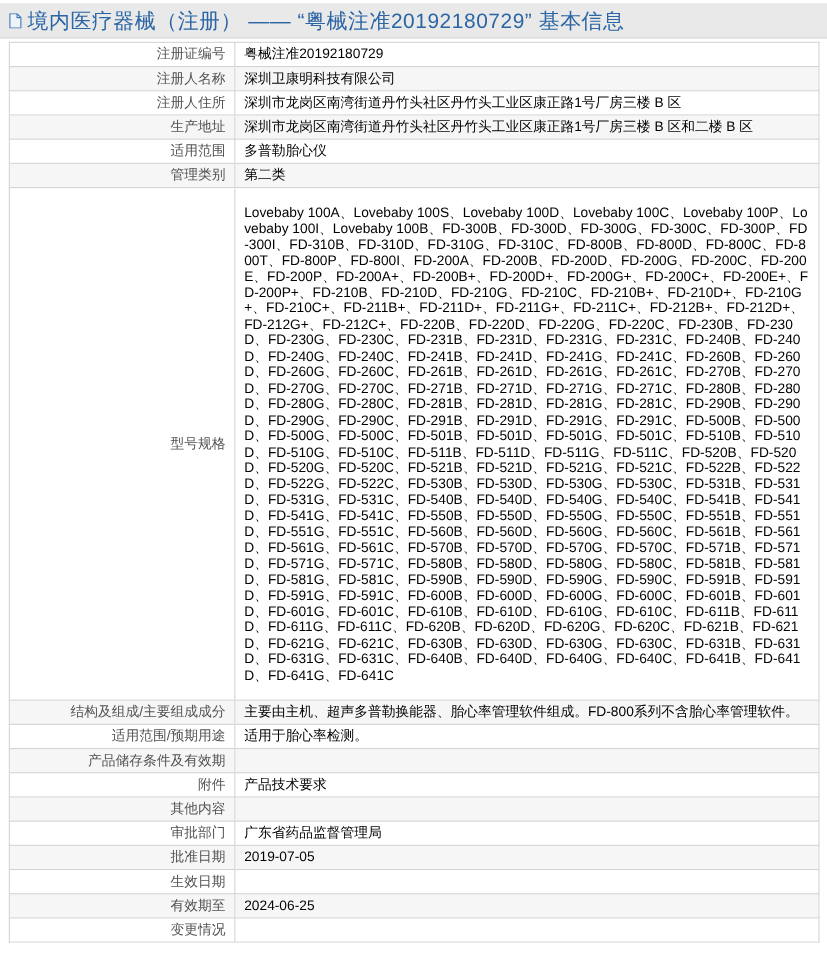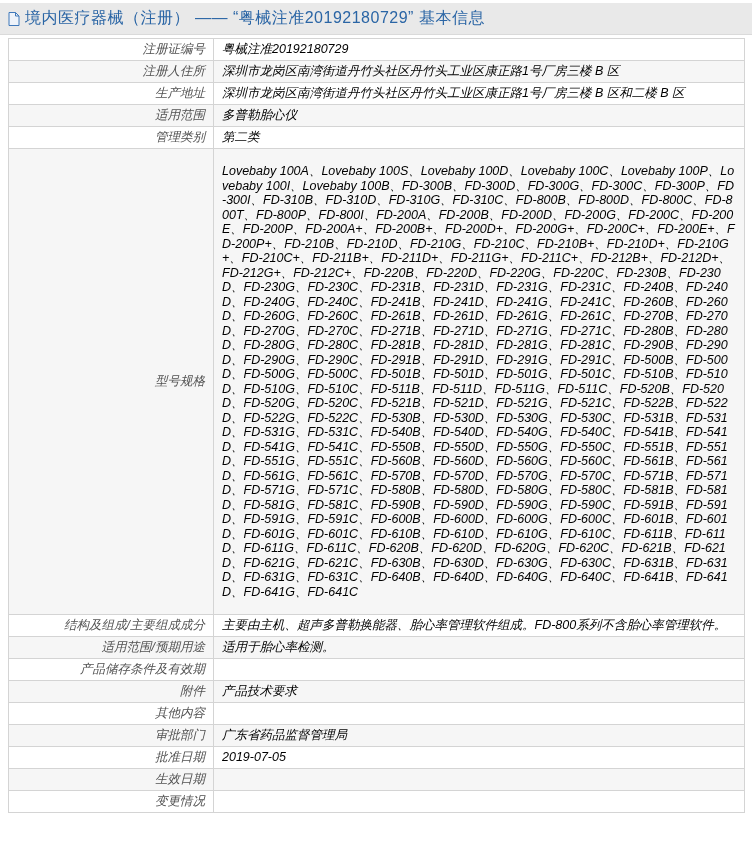--- a/index.html
+++ b/index.html
@@ -15,37 +15,36 @@
     height:31px;
     background:#e9e9e9;
     border-bottom:1px solid #dadada;
     display:flex;
     align-items:center;
     padding:0 8px;
   }
   .doc-icon { display:inline-flex; margin-right:5px; }
   .header-title {
     color:#2a65a5;
-    font-size:16px;
+    font-size:19px;
     letter-spacing:0.5px;
   }
   table.info-table {
     border-collapse:collapse;
     table-layout:fixed;
     width:737px;
     margin:3px 7px 0 8px;
     font-size:12.5px;
   }
   .info-table td {
     border:1px solid #d4d4d4;
     padding:2px 8px;
     line-height:17px;
     vertical-align:middle;
     overflow:hidden;
-    font-style:italic;
   }
   .info-table tr { height:22px; }
   .info-table tr:nth-child(even) td { background:#f6f6f6; }
   td.label-cell {
     width:188px;
     text-align:right;
     color:#525252;
   }
   td.value-cell { color:#000000; }
   td.model-cell {
@@ -68,20 +67,24 @@
       </svg>
     </span>
     <span class="header-title">境内医疗器械（注册） —— “粤械注准20192180729” 基本信息</span>
   </div>
 
   <table class="info-table">
     <tbody>
       <tr>
         <td class="label-cell"><span>注册证编号</span></td>
         <td class="value-cell"><span>粤械注准20192180729</span></td>
+      </tr>
+      <tr>
+        <td class="label-cell"><span>注册人名称</span></td>
+        <td class="value-cell"><span>深圳卫康明科技有限公司</span></td>
       </tr>
       <tr>
         <td class="label-cell"><span>注册人住所</span></td>
         <td class="value-cell"><span>深圳市龙岗区南湾街道丹竹头社区丹竹头工业区康正路1号厂房三楼 B 区</span></td>
       </tr>
       <tr>
         <td class="label-cell"><span>生产地址</span></td>
         <td class="value-cell"><span>深圳市龙岗区南湾街道丹竹头社区丹竹头工业区康正路1号厂房三楼 B 区和二楼 B 区</span></td>
       </tr>
       <tr>
@@ -122,20 +125,24 @@
       </tr>
       <tr>
         <td class="label-cell"><span>批准日期</span></td>
         <td class="value-cell"><span>2019-07-05</span></td>
       </tr>
       <tr>
         <td class="label-cell"><span>生效日期</span></td>
         <td class="value-cell"><span></span></td>
       </tr>
       <tr>
+        <td class="label-cell"><span>有效期至</span></td>
+        <td class="value-cell"><span>2024-06-25</span></td>
+      </tr>
+      <tr>
         <td class="label-cell"><span>变更情况</span></td>
         <td class="value-cell"><span></span></td>
       </tr>
 
     </tbody>
   </table>
 
 </div>
 
 </body></html>

